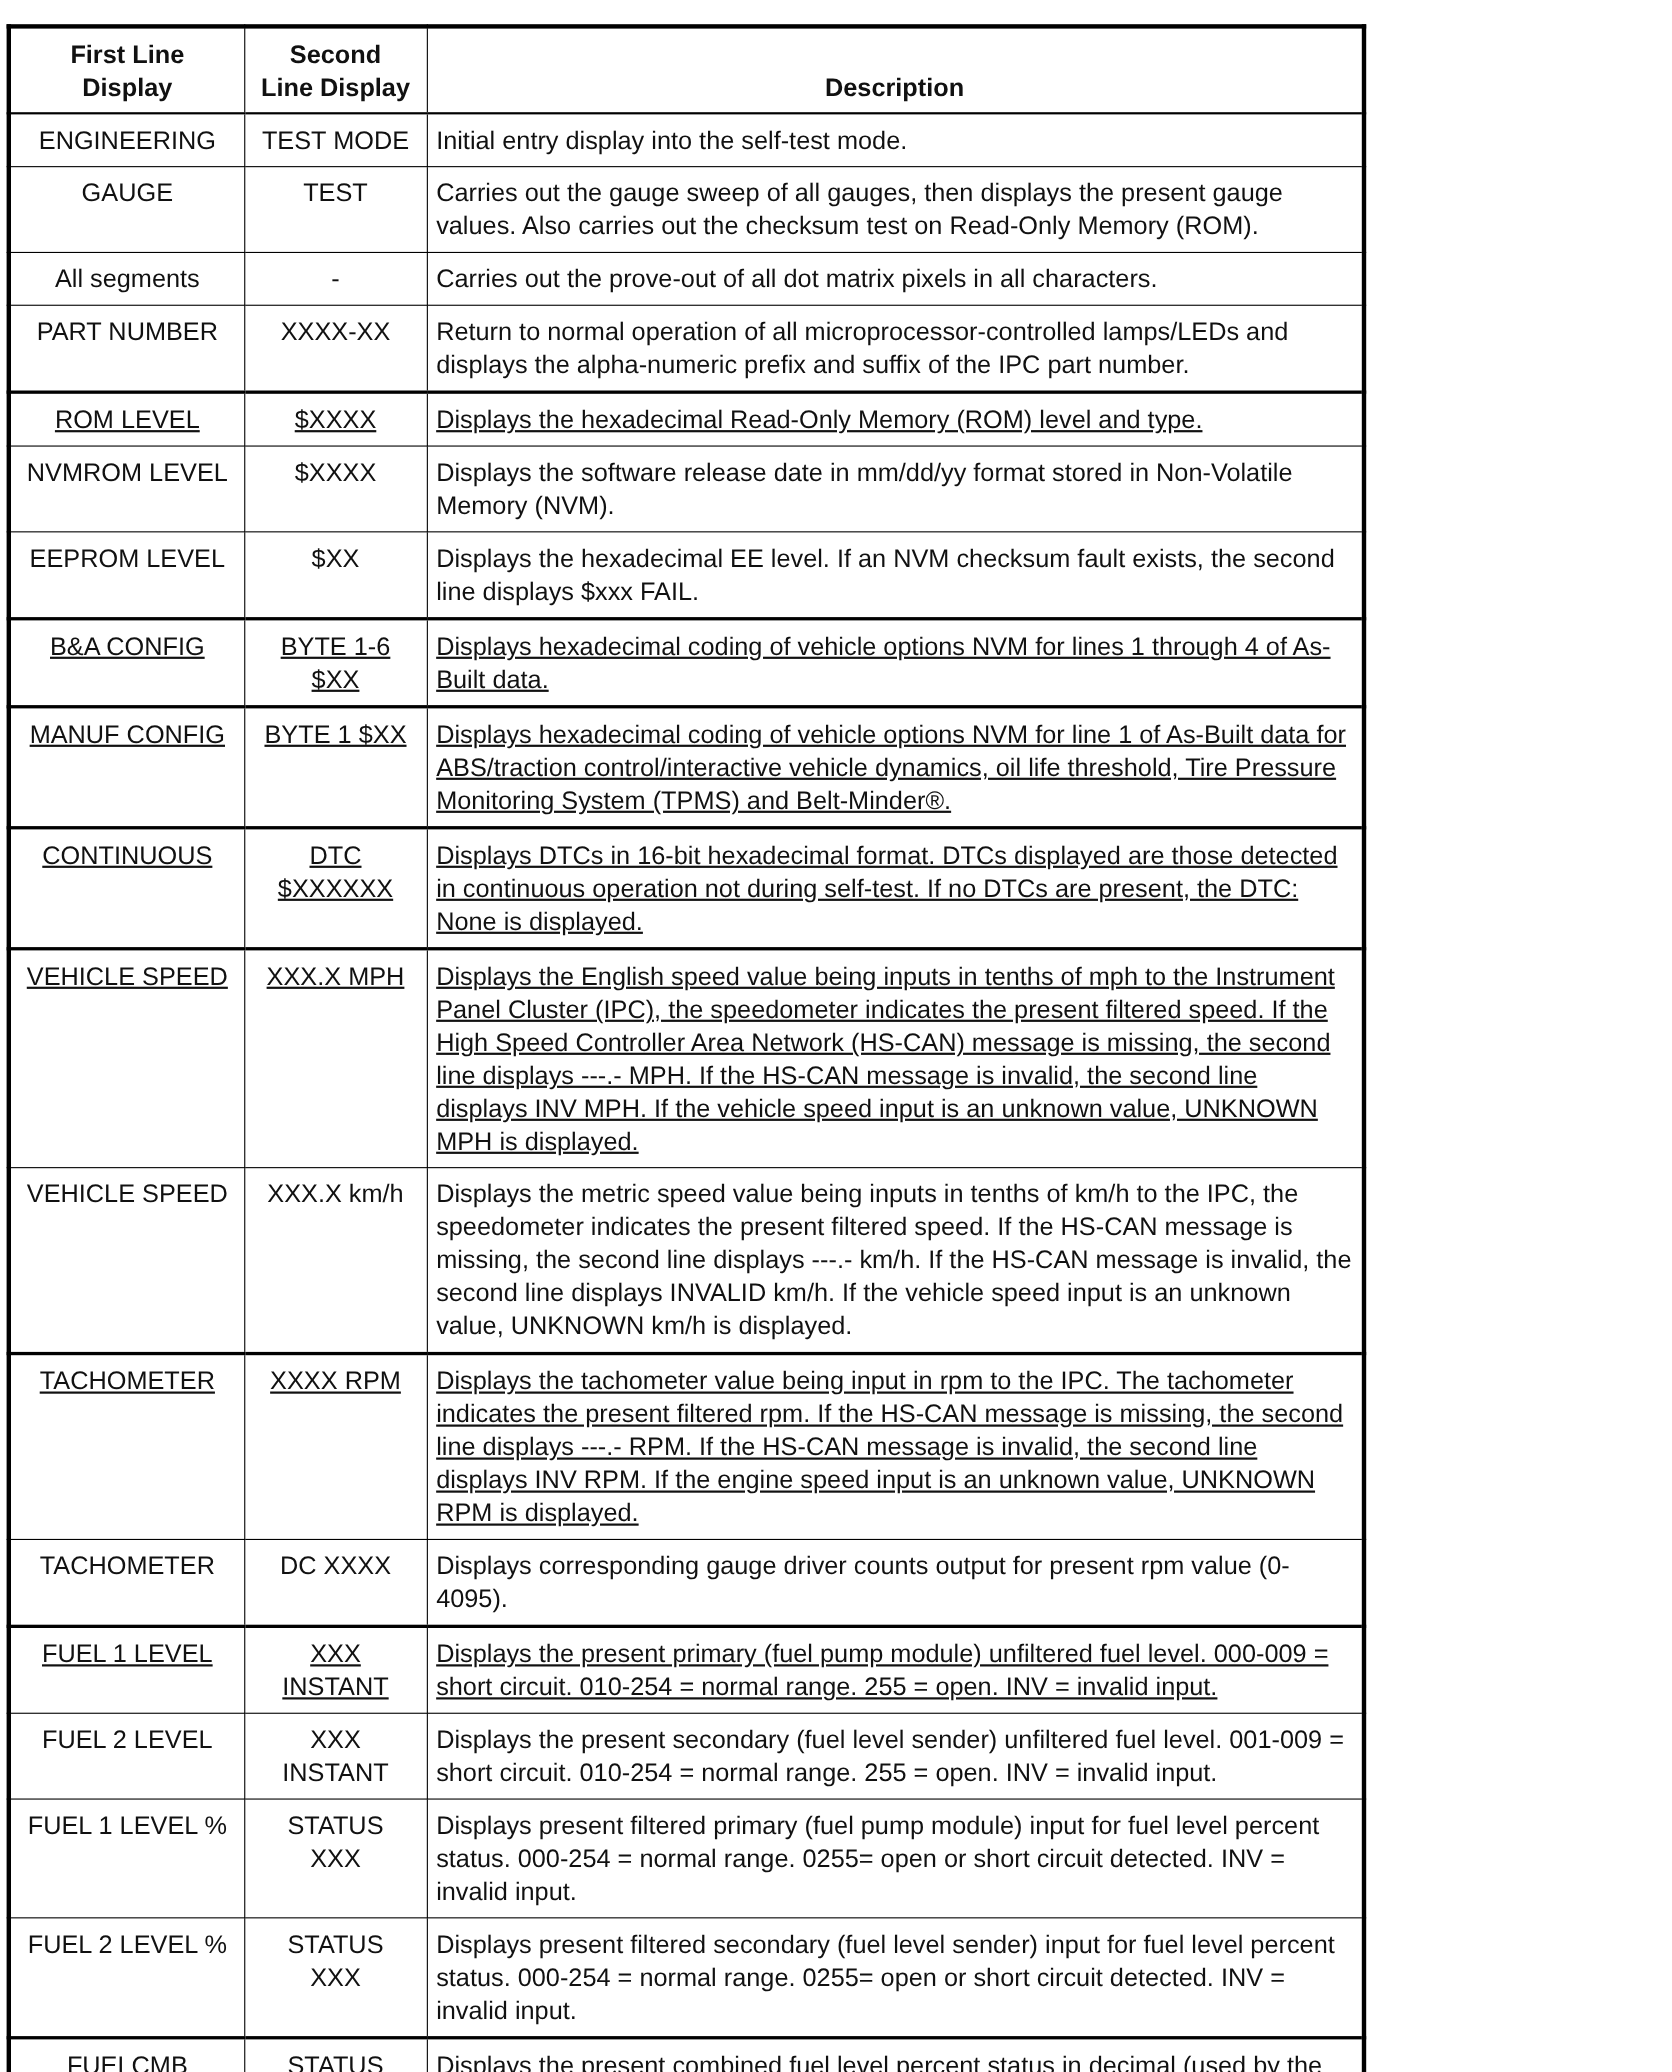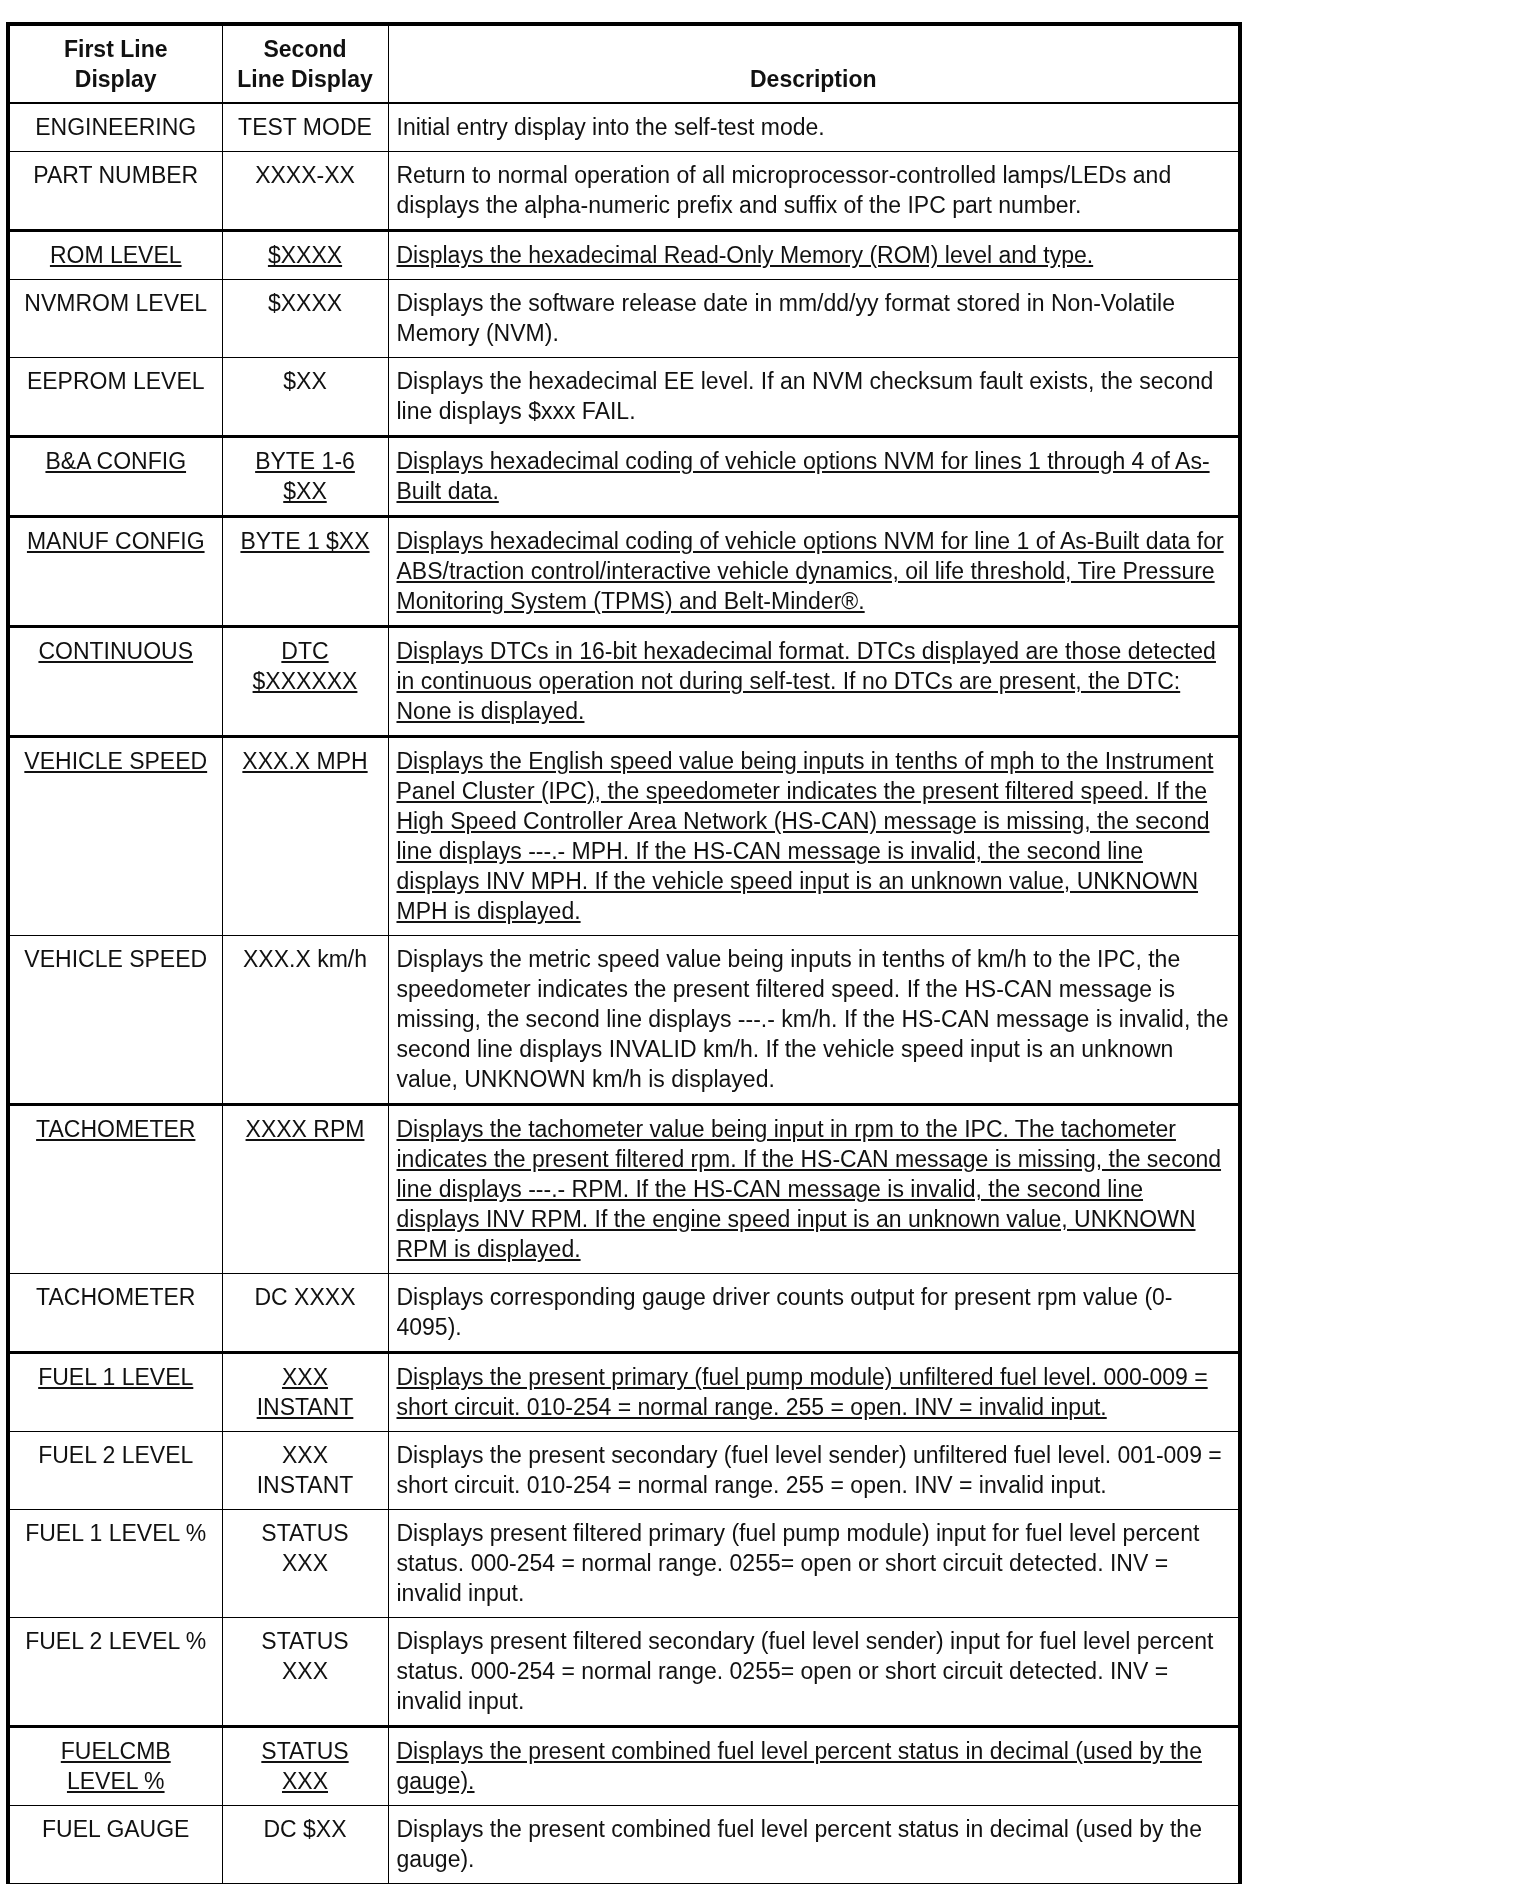--- a/index.html
+++ b/index.html
@@ -63,20 +63,38 @@
         <td class="c-first">
           <span class="ml">ENGINEERING</span>
         </td>
         <td class="c-second">
           <span class="ml">TEST MODE</span>
         </td>
         <td class="c-desc">Initial entry display into the self-test mode.</td>
       </tr>
       <tr>
         <td class="c-first">
+          <span class="ml">GAUGE</span>
+        </td>
+        <td class="c-second">
+          <span class="ml">TEST</span>
+        </td>
+        <td class="c-desc">Carries out the gauge sweep of all gauges, then displays the present gauge values. Also carries out the checksum test on Read-Only Memory (ROM).</td>
+      </tr>
+      <tr>
+        <td class="c-first">
+          <span class="ml">All segments</span>
+        </td>
+        <td class="c-second">
+          <span class="ml">-</span>
+        </td>
+        <td class="c-desc">Carries out the prove-out of all dot matrix pixels in all characters.</td>
+      </tr>
+      <tr>
+        <td class="c-first">
           <span class="ml">PART NUMBER</span>
         </td>
         <td class="c-second">
           <span class="ml">XXXX-XX</span>
         </td>
         <td class="c-desc">Return to normal operation of all microprocessor-controlled lamps/LEDs and displays the alpha-numeric prefix and suffix of the IPC part number.</td>
       </tr>
       <tr class="thick-top">
         <td class="c-first">
           <span class="ml">ROM LEVEL</span>

